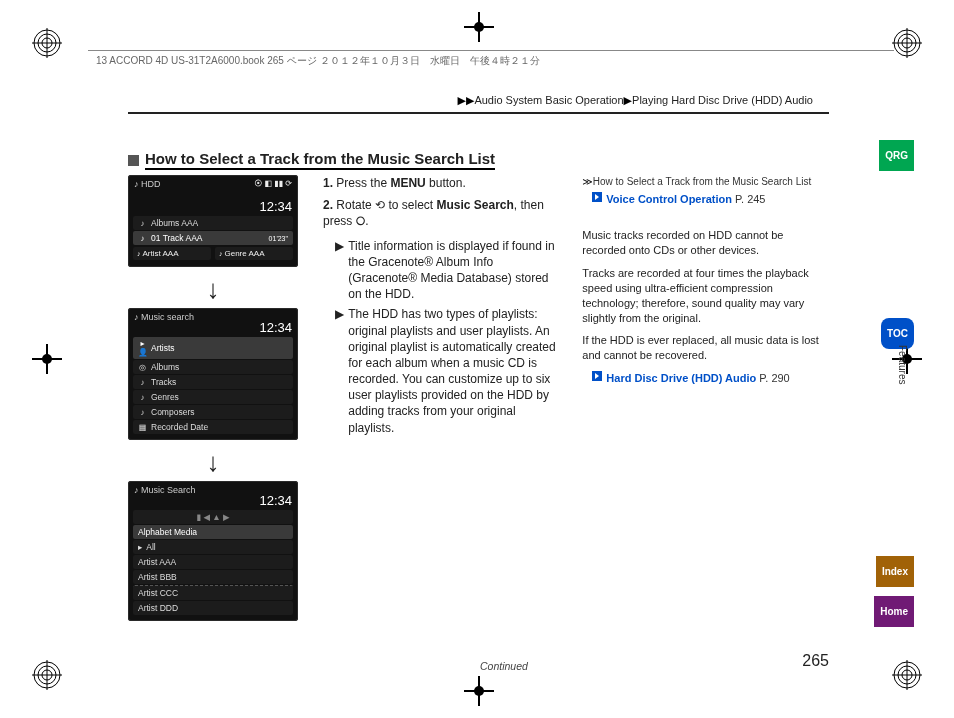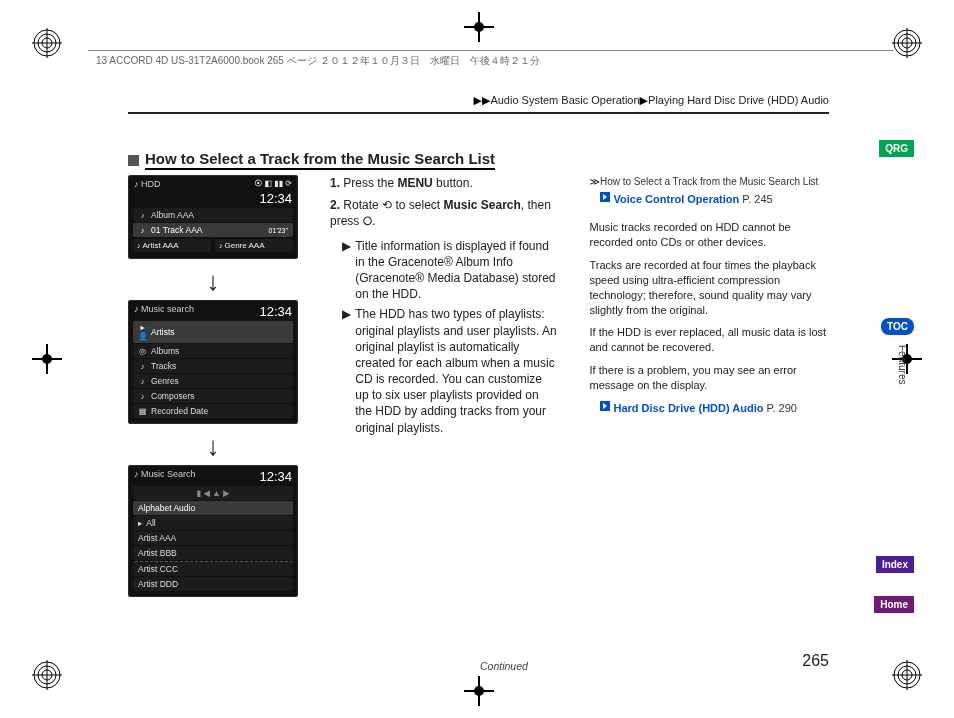--- a/index.html
+++ b/index.html
@@ -44,21 +44,21 @@
     border-top: 1px solid #888;
   }
   .topmeta {
     position: absolute;
     left: 96px; top: 54px;
     font-size: 10px;
     color: #666;
   }
   .breadcrumb {
     position: absolute;
-    right: 125px;
+    right: 141px;
     top: 94px;
     font-size: 11px;
     color: #222;
     letter-spacing: 0;
   }
   .breadcrumb .tri { color: #000; }
   .breadcrumb-rule {
     position: absolute;
     left: 128px; right: 125px; top: 112px;
     border-top: 2px solid #222;
@@ -80,21 +80,21 @@
   .section-title {
     font-weight: bold;
     font-size: 15px;
     border-bottom: 2px solid #000;
     display: inline-block;
     padding-bottom: 1px;
   }
 
   .columns {
     display: flex;
-    gap: 32px;
+    gap: 25px;
   }
   .col-left { width: 174px; }
   .col-mid { width: 248px; font-size: 12px; line-height: 1.35; }
   .col-right { width: 260px; font-size: 11px; line-height: 1.35; }
 
   
   .shot {
     width: 170px;
     background: #111;
     border-radius: 3px;
@@ -102,21 +102,21 @@
     font-size: 9px;
     padding: 3px 0 5px 0;
     margin-bottom: 3px;
     box-shadow: inset 0 0 0 1px #2a2a2a;
   }
   .shot .row {
     display: flex; justify-content: space-between;
     padding: 1px 6px;
   }
   .shot .hdr { color: #ccc; font-size: 9px; }
-  .shot .big { font-size: 13px; color: #fff; }
+  .shot .big { font-size: 13px; color: #fff; margin-top: 8px; }
   .shot .item {
     background: #1c1c1c;
     margin: 1px 5px;
     padding: 2px 5px;
     border-radius: 2px;
     font-size: 8.5px;
     color: #ddd;
     display: flex;
     align-items: center;
     gap: 4px;
@@ -169,27 +169,27 @@
     font-weight: 400;
   }
 
   
   .tab {
     position: absolute;
     right: 40px;
     color: #fff;
     font-size: 10px;
     font-weight: bold;
-    padding: 3px 6px;
+    padding: 10px 6px;
     text-align: center;
     cursor: pointer;
   }
   .tab.qrg { top: 140px; background:#00a651; }
   .tab.toc { top: 318px; background:#0050c8;border-radius:8px; }
-  .tab.index { top: 556px; background:#4c1d95; }
+  .tab.index { top: 556px; background:#a16207; }
   .tab.home { top: 596px; background:#701a75; }
   .side-label {
     position: absolute;
     right: 46px;
     top: 345px;
     transform-origin: top right;
     writing-mode: vertical-rl;
     font-size: 10px;
     color: #333;
   }
@@ -269,21 +269,21 @@
         <div class="row">
             <span class="hdr">♪ <span>HDD</span></span>
             <span style="font-size:8px">⦿ ◧ ▮▮ ⟳</span>
           </div>
         <div class="row">
             <span></span>
             <span class="big">12:34</span>
           </div>
         <div class="item">
             <span class="ico">♪</span>
-            <span>Album AAA</span>
+            <span>Albums AAA</span>
           </div>
         <div class="item hl">
             <span class="ico">♪</span>
             <span>01 Track AAA</span>
             <span style="margin-left:auto;font-size:7px">01'23"</span>
           </div>
         <div class="grid2">
           <div><span style="font-size:7px">♪ </span><span>Artist AAA</span></div>
           <div><span style="font-size:7px">♪ </span><span>Genre AAA</span></div>
         </div>
@@ -324,21 +324,21 @@
 
       <div class="downarrow">↓</div>
 
       <div class="shot">
         <div class="row">
             <span class="hdr">♪ <span>Music Search</span></span>
             <span class="big">12:34</span>
           </div>
         <div class="item" style="justify-content:center;color:#888">▮ ◀ ▲ ▶</div>
         <div class="item hl">
-            <span>Alphabet Audio</span>
+            <span>Alphabet Media</span>
           </div>
         <div class="item">
             <span>▸ </span>
             <span>All</span>
           </div>
         <div class="item">
             <span>Artist AAA</span>
           </div>
         <div class="item">
             <span>Artist BBB</span>
@@ -370,24 +370,23 @@
           </div>
       </div>
     </div>
 
     <div class="col-right">
       <div class="tinyhead"><span class="chev">≫</span><span>How to Select a Track from the Music Search List</span></div>
       <div class="linkrow">
           <span class="lk-ico"></span>
           <a class="link"><span>Voice Control Operation</span> <span style="font-weight:normal;color:#333">P. 245</span></a>
         </div>
-      <p style="margin-top:14px">Music tracks recorded on HDD cannot be recorded onto CDs or other devices.</p>
+      <p style="margin-top:22px">Music tracks recorded on HDD cannot be recorded onto CDs or other devices.</p>
       <p>Tracks are recorded at four times the playback speed using ultra-efficient compression technology; therefore, sound quality may vary slightly from the original.</p>
       <p>If the HDD is ever replaced, all music data is lost and cannot be recovered.</p>
-      <p>If there is a problem, you may see an error message on the display.</p>
       <div class="linkrow">
           <span class="lk-ico"></span>
           <a class="link"><span>Hard Disc Drive (HDD) Audio</span> <span style="font-weight:normal;color:#333">P. 290</span></a>
         </div>
     </div>
 
   </div>
 </div>
 
 <div class="continued">Continued</div>

